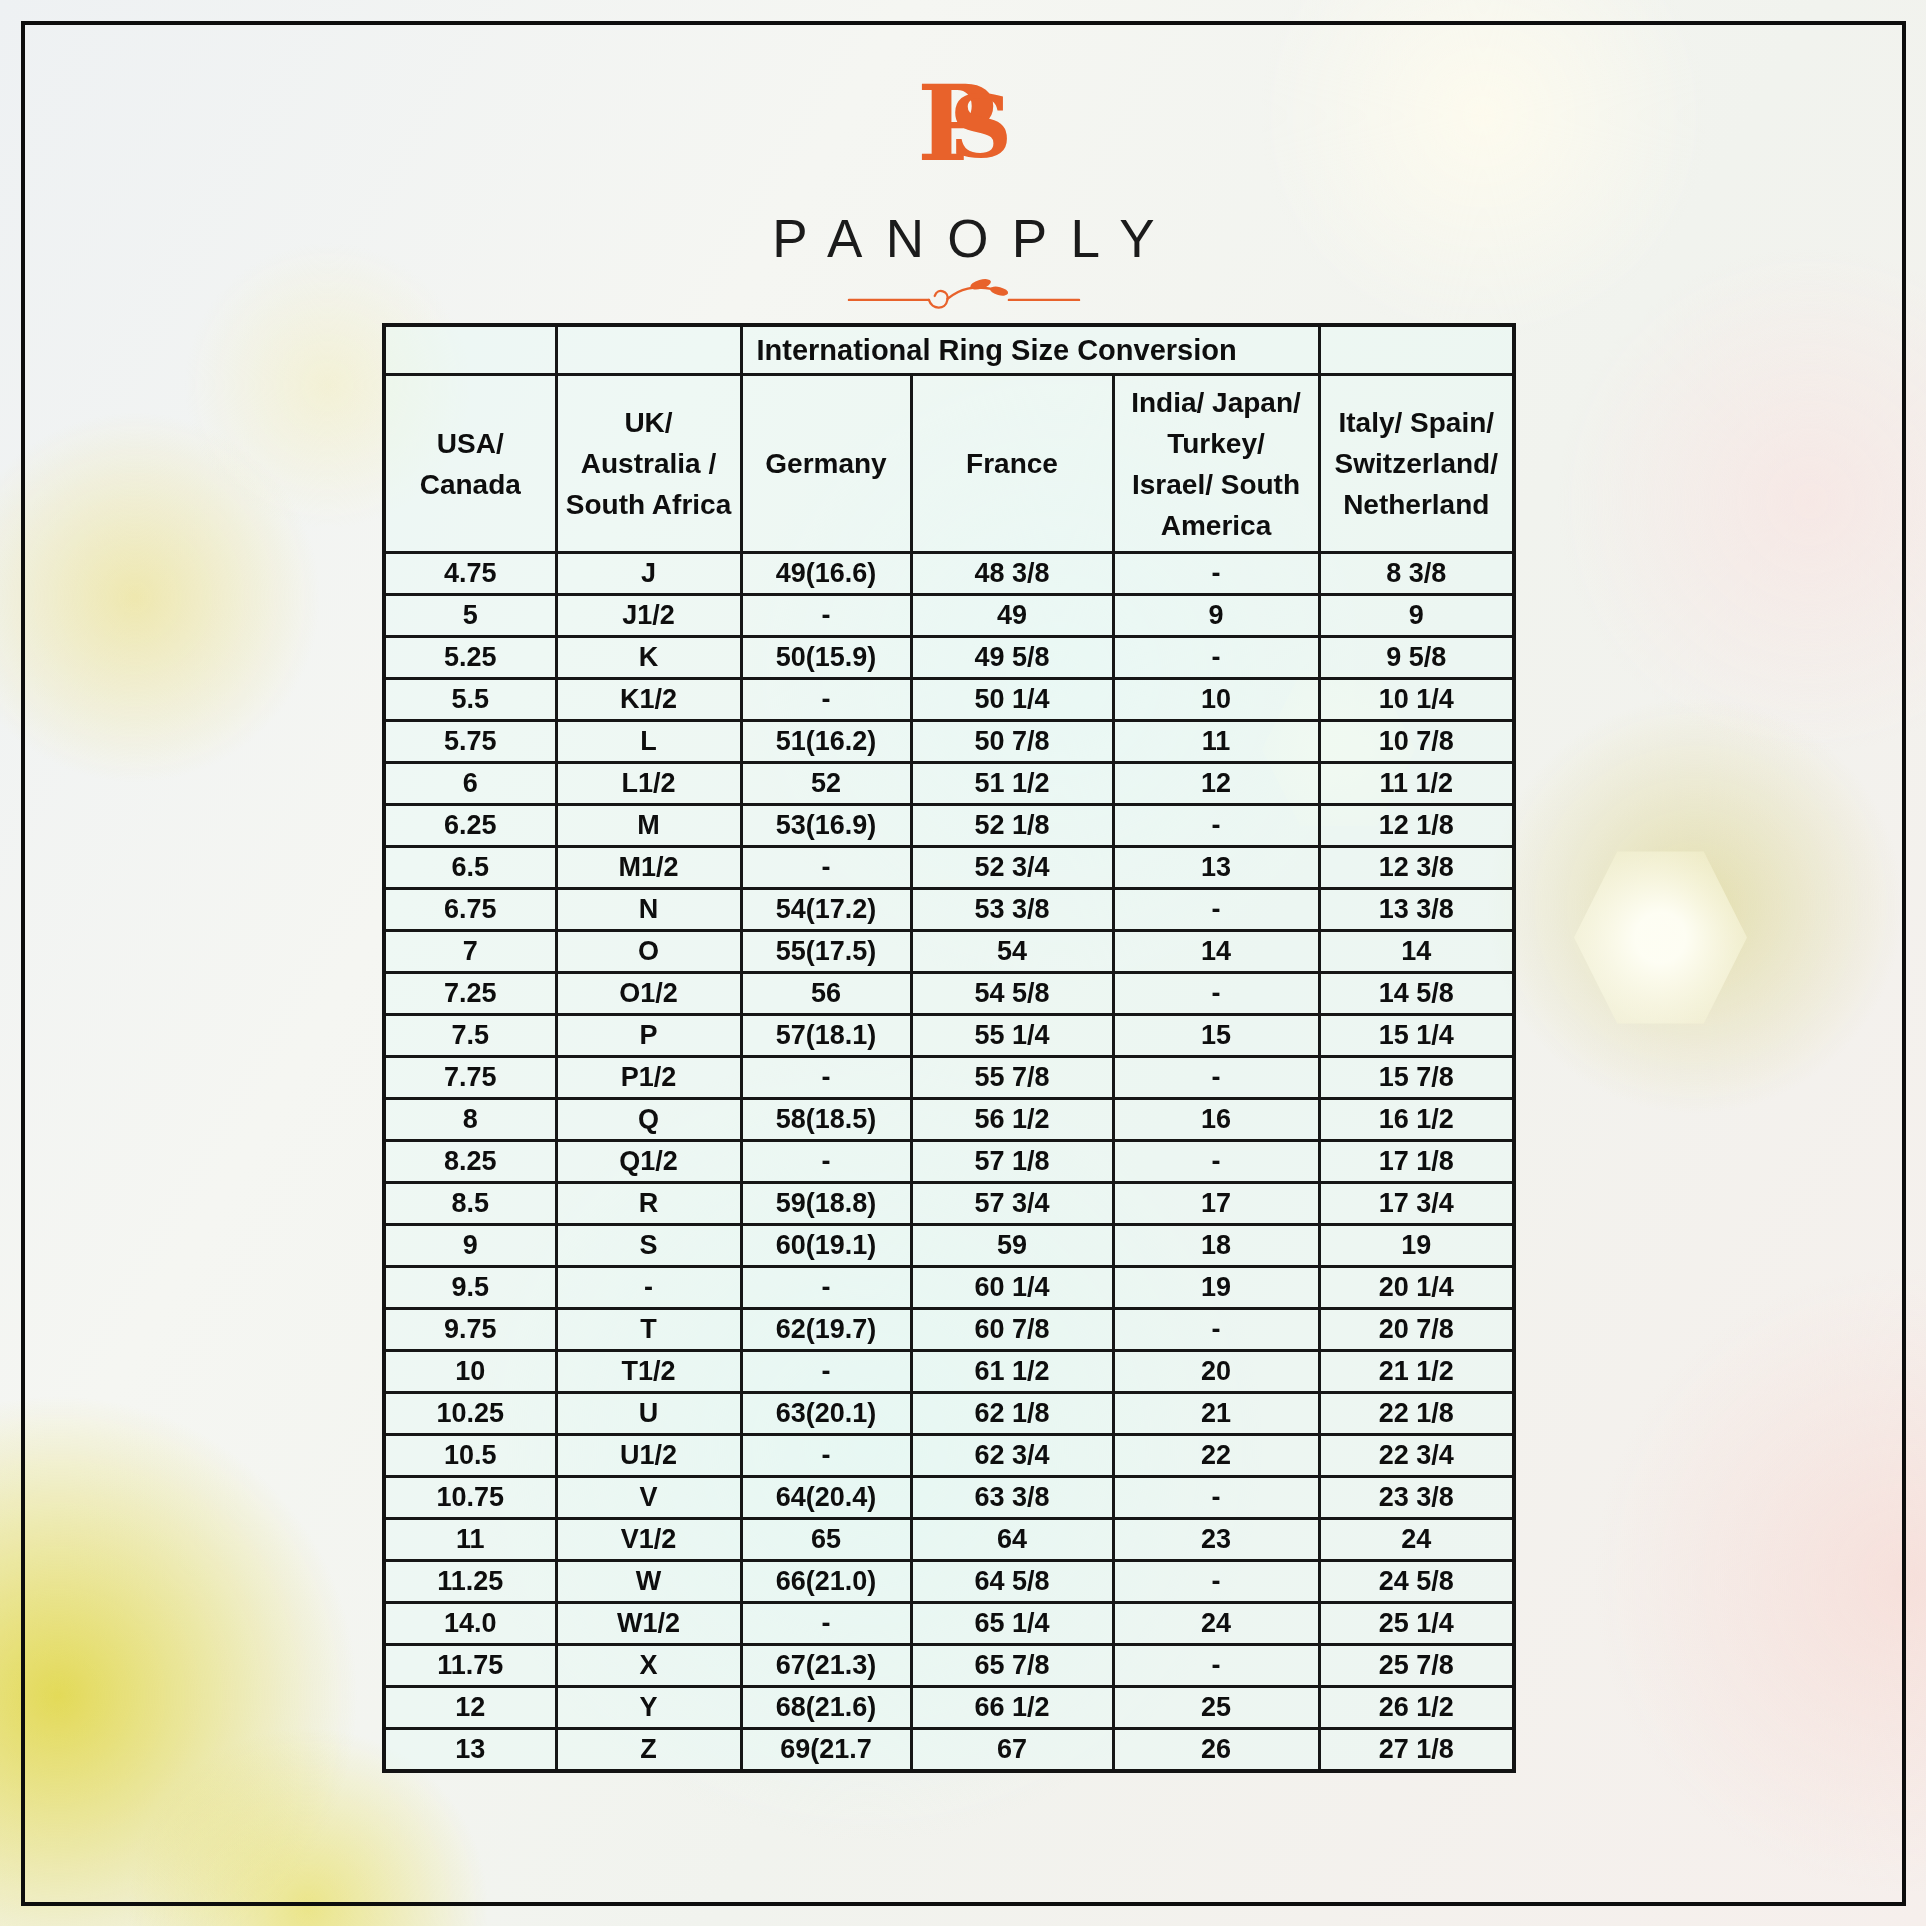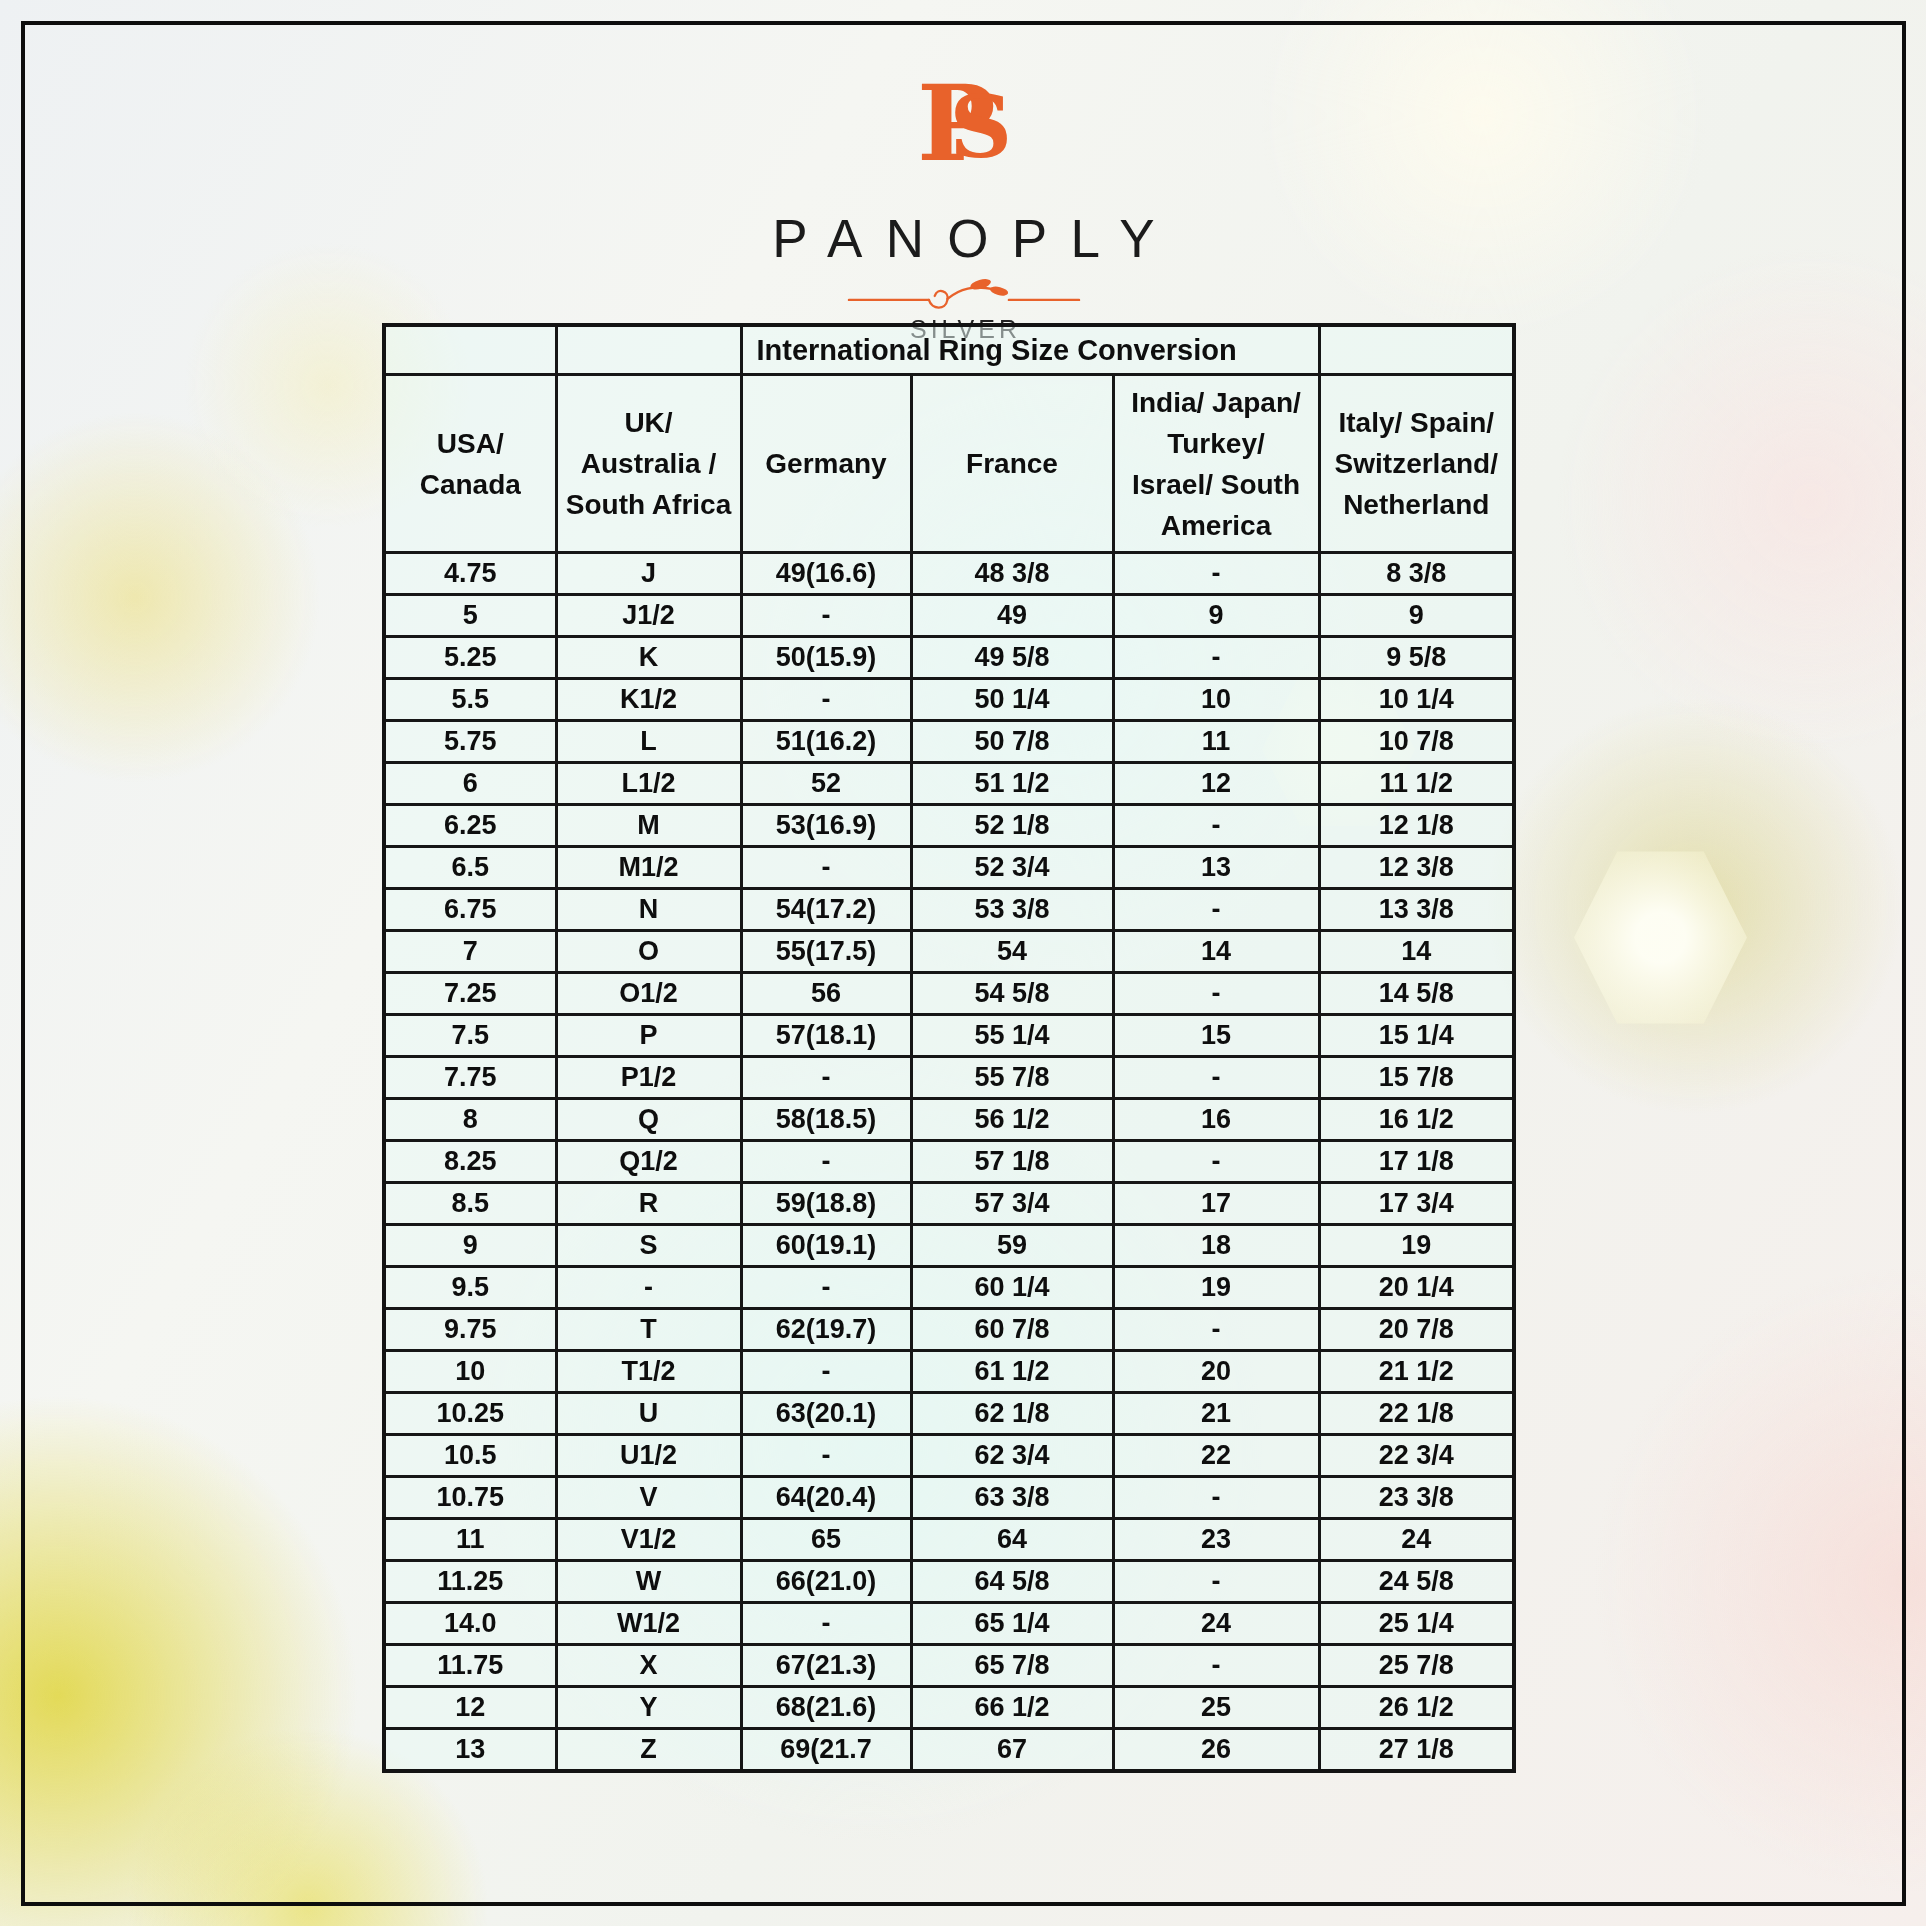--- a/index.html
+++ b/index.html
@@ -96,21 +96,20 @@
           <path d="M84,23 c3,10 17,11 19,0 c2,-9 -10,-13 -13,-4"></path>
           <path d="M103,22 C116,11 130,8 150,12"></path>
           <path d="M166,23 H238"></path>
         </g>
         <g fill="#E8622B" stroke="none">
           <ellipse cx="137" cy="7" rx="11" ry="4.6" transform="rotate(-16 137 7)"></ellipse>
           <ellipse cx="156" cy="14" rx="9.5" ry="4.2" transform="rotate(14 156 14)"></ellipse>
         </g>
       </svg>
     </div>
-    <div class="brand-sub">SILVER</div>
   </header>
 
   <table class="ring-table">
     <colgroup>
         <col style="width: 172px;">
         <col style="width: 185px;">
         <col style="width: 170px;">
         <col style="width: 202px;">
         <col style="width: 206px;">
         <col style="width: 195px;">

